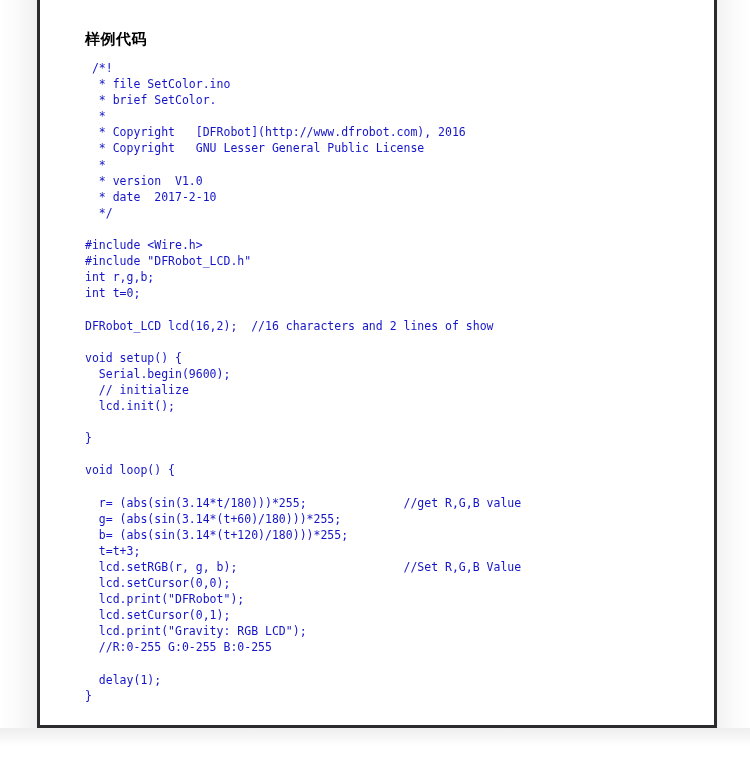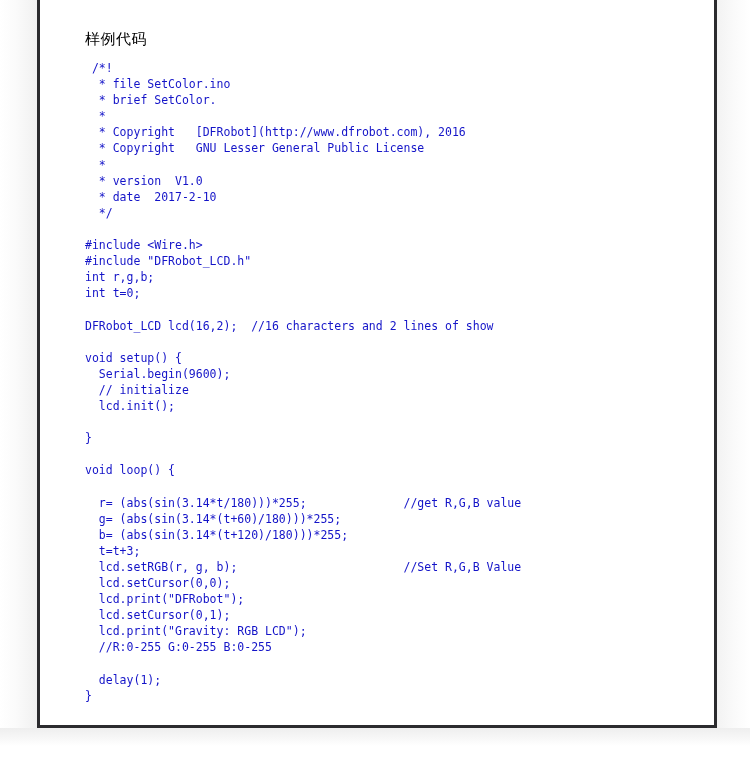--- a/index.html
+++ b/index.html
@@ -54,21 +54,21 @@
     width: 100%;
     height: 100%;
   }
 
   .section-title {
     position: absolute;
     left: 45px;
     top: 22px;
     font-family: "DejaVu Sans", "Liberation Sans", sans-serif;
     font-size: 15px;
-    font-weight: normal;
+    font-weight: bold;
     color: #000000;
     letter-spacing: 0.5px;
   }
 
   .code-block {
     position: absolute;
     left: 45px;
     top: 64px;
     margin: 0;
     font-family: "DejaVu Sans Mono", "Liberation Mono", monospace;

